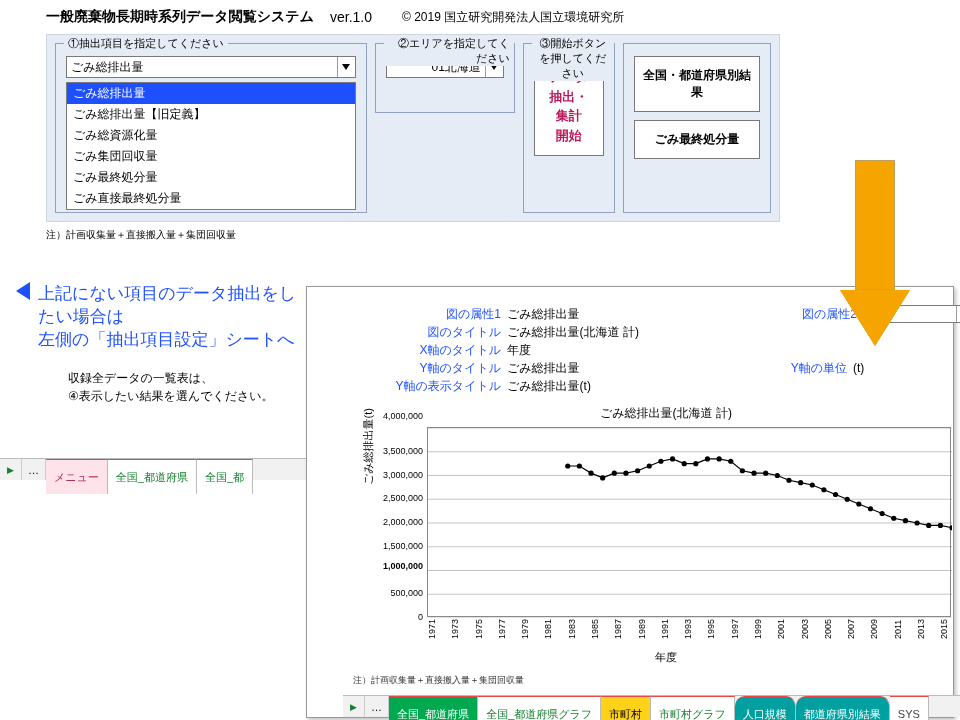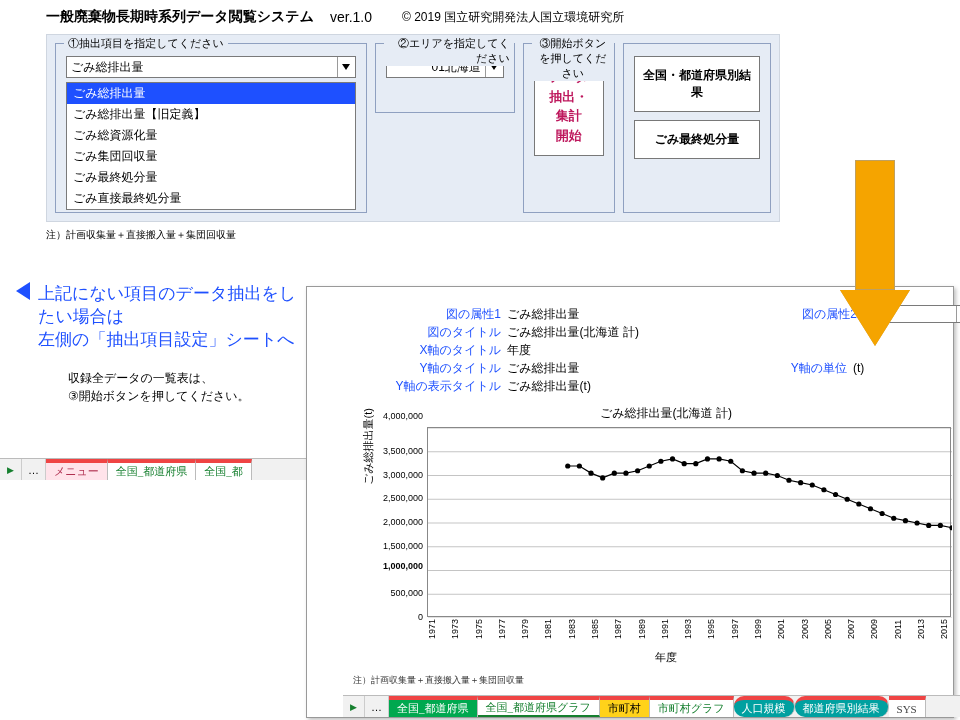--- a/index.html
+++ b/index.html
@@ -90,22 +90,22 @@
   
   .tabbar {
     position:absolute; left:0; bottom:0; height:22px;
     display:flex; align-items:stretch; border-top:1px solid #bbb; background:#f1f1f1;
     font-size:11px; width:100%;
   }
   .tabnav { width:22px; display:flex; align-items:center; justify-content:center; border-right:1px solid #ccc; }
   .tabnav .t { font-size:9px; color:#157f2e; }
   .tabell { width:24px; display:flex;align-items:center;justify-content:center;border-right:1px solid #ccc; }
   .tab {
-    padding:3px 8px; border-right:1px solid #bbb; display:flex; align-items:center;
-    background:#fff; color:#157f2e; border-top:4px solid #ef4444;font-family:Liberation Serif, serif;
+    padding:17px 8px; border-right:1px solid #bbb; display:flex; align-items:center;
+    background:#fff; color:#157f2e; border-top:1px solid #ef4444;
   }
   .tab.active { color:#b03050; background:#ffe3ea; }
   .tab.grey { color:#444; }
   .tab.green { background:#00a84f; color:#fff; }
   .tab.teal  { background:#00a0a0; color:#fff;border-radius:10px; }
   .tab.yellow{ background:#ffd21a; color:#000; }
   
   #w2 { left:306px; top:286px; width:648px; height:432px; }
   #w2 .body { position:relative; width:100%; height:100%;margin-left:36px; }
   #w2 .topnote { position:absolute; left:10px; bottom:30px; font-size:9px; color:#333; }
@@ -200,21 +200,21 @@
   </div>
 
   <div class="note">注）計画収集量＋直接搬入量＋集団回収量</div>
 
   <div id="hint">
     <span style="white-space:pre-line">上記にない項目のデータ抽出をしたい場合は
 左側の「抽出項目設定」シートへ</span>
   </div>
   <div class="hint2">
     <span style="white-space:pre-line">収録全データの一覧表は、
-③開始ボタンを押してください。</span>
+④表示したい結果を選んでください。</span>
   </div>
 
   <div class="tabbar">
     <div class="tabnav">
         <span class="t">▶</span>
       </div>
     <div class="tabell">…</div>
     <div class="tab active">メニュー</div>
     <div class="tab">全国_都道府県</div>
     <div class="tab">全国_都</div>

